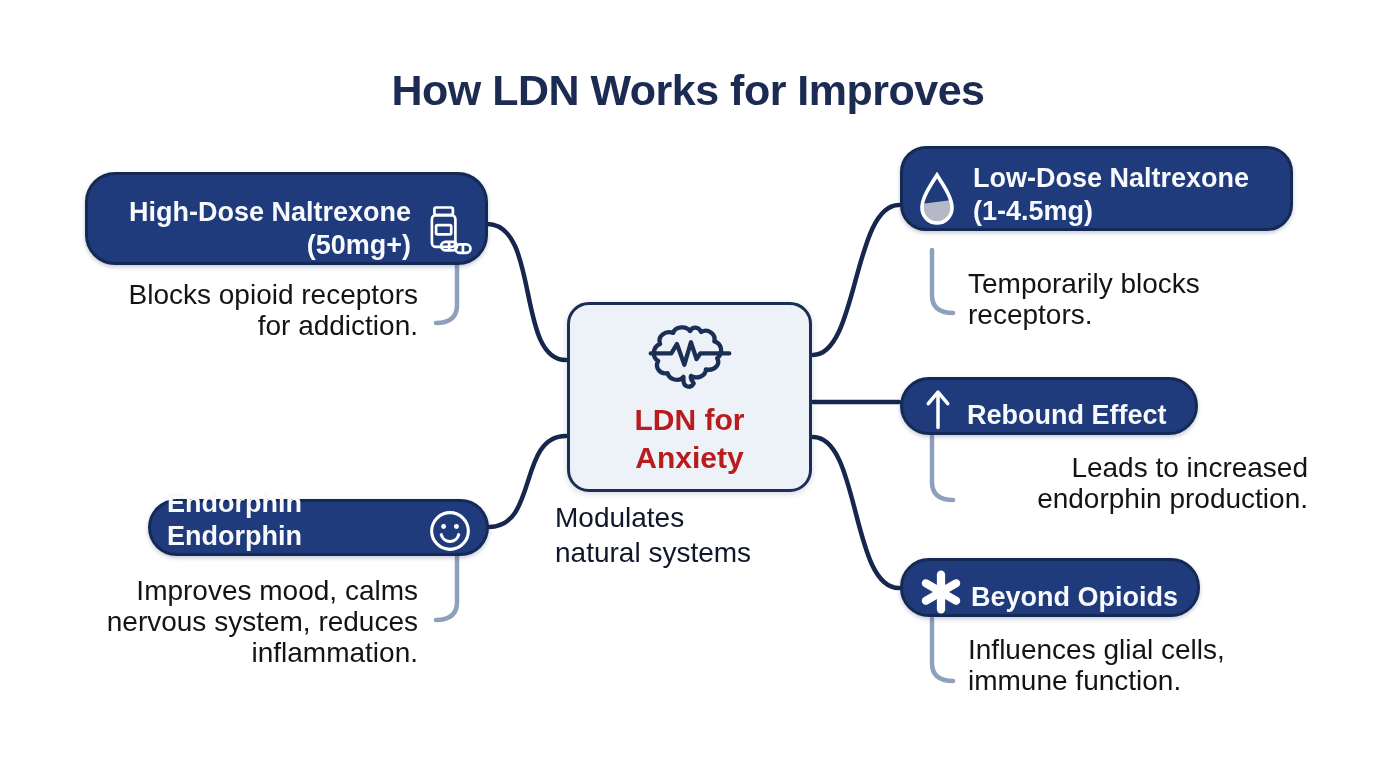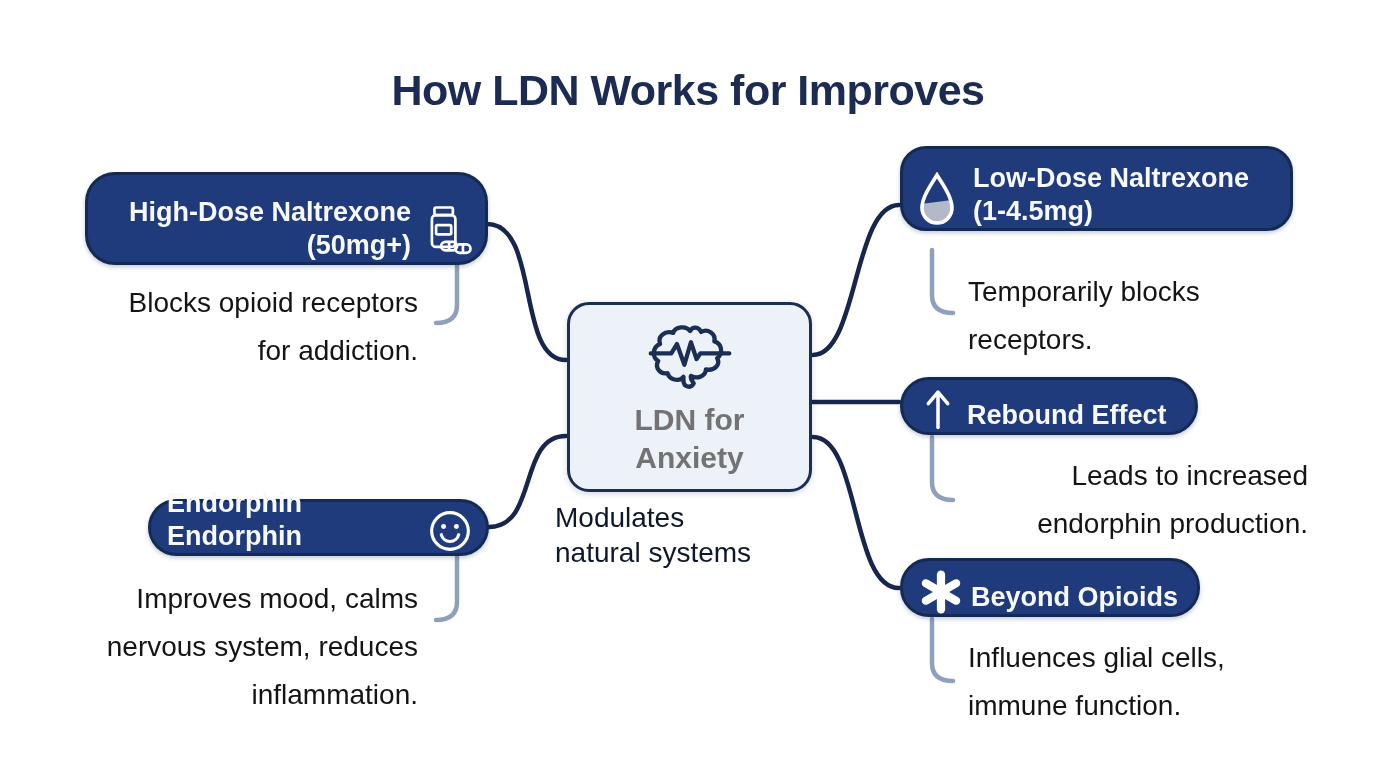--- a/index.html
+++ b/index.html
@@ -29,33 +29,33 @@
   }
   .node .lbl{
     font-weight:bold;
     white-space:pre-line;
     line-height:1.22;
   }
   .ml{white-space:pre-line;}
   .desc{
     position:absolute;
     color:#141414;
-    font-size:28px;line-height:48px;
+    font-size:28px;line-height:31px;
   }
   .center-node{
     position:absolute;left:567px;top:302px;width:245px;height:190px;
     background:#edf1f8;
     border:3.5px solid #1b2f55;
     border-radius:22px;
     box-sizing:border-box;
     display:flex;flex-direction:column;align-items:center;
     box-shadow:0 2px 6px rgba(20,40,85,0.18);
   }
   .center-label{
-    font-size:30px;font-weight:bold;color:#737373;
+    font-size:30px;font-weight:bold;color:#b91c1c;
     line-height:38px;text-align:center;white-space:pre-line;
     margin-top:4px;
   }
   .center-caption{
     position:absolute;left:555px;top:500px;width:270px;
     text-align:left;color:#0f172a;
     font-size:28px;line-height:35px;white-space:pre-line;
   }
   .icon{flex:0 0 auto;display:block;}
 </style>

